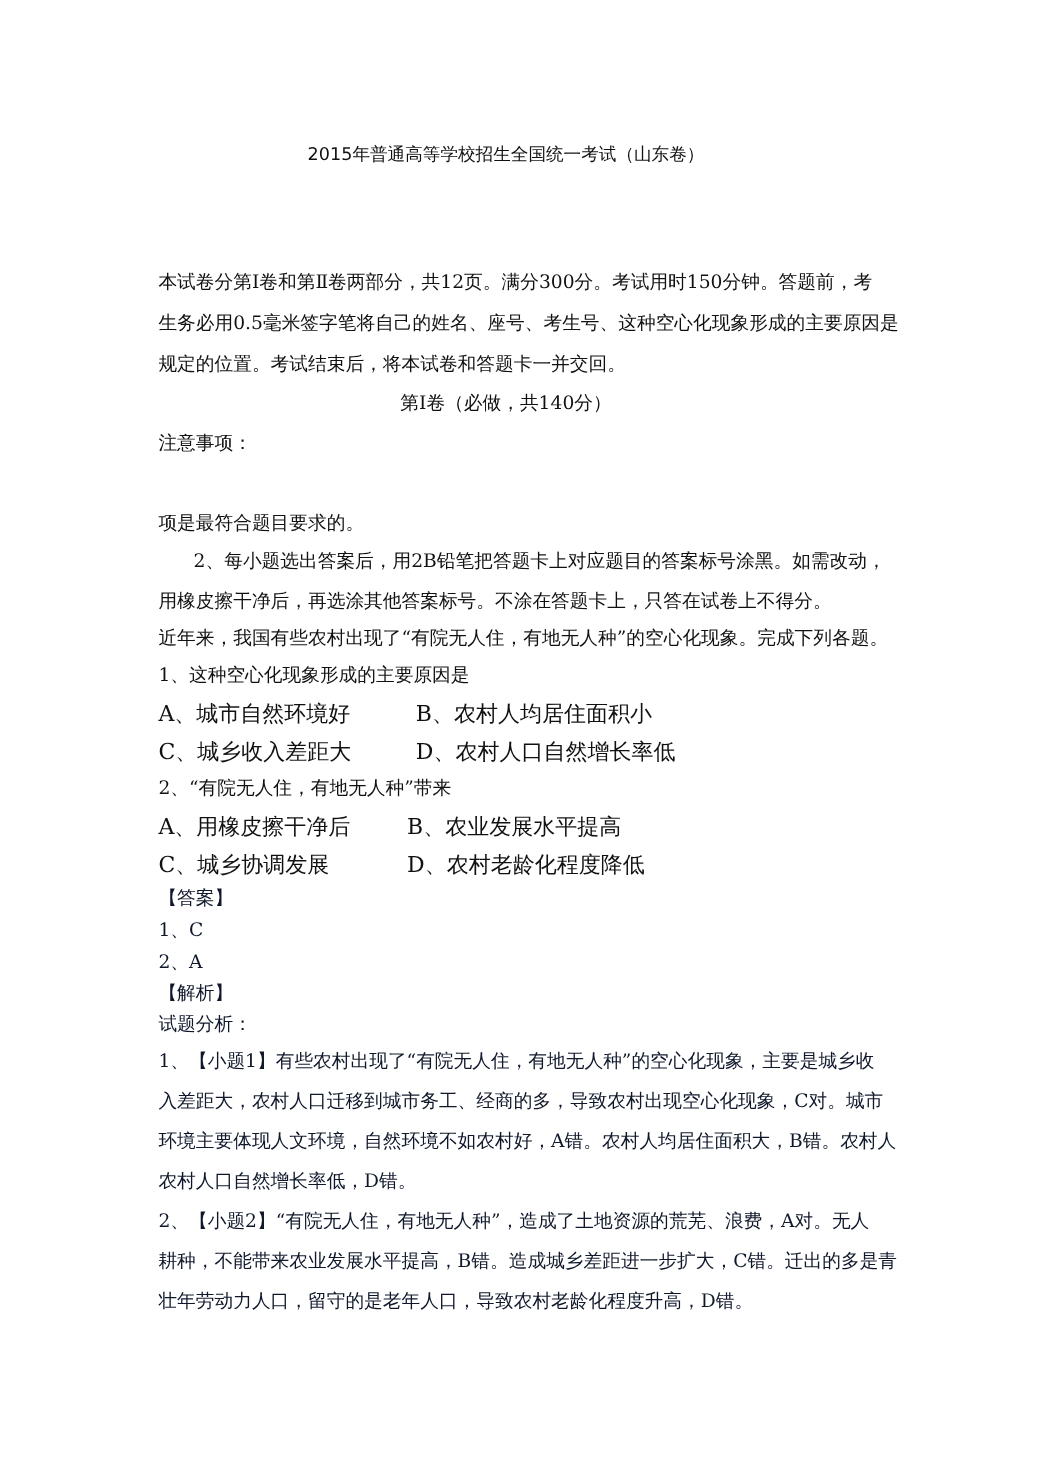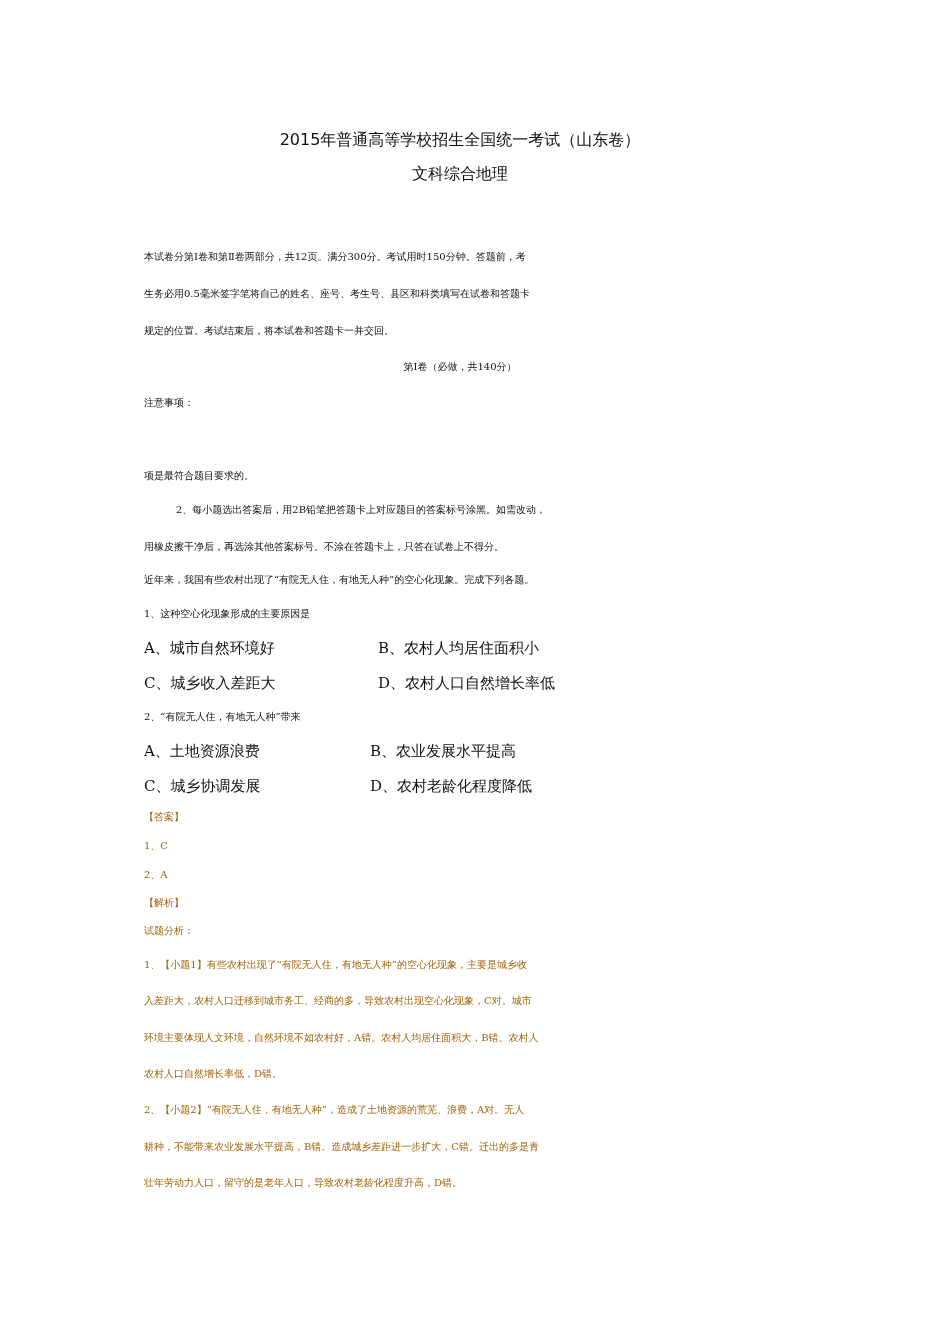--- a/index.html
+++ b/index.html
@@ -1,54 +1,53 @@
 <!DOCTYPE html>
 <html><head>
 <meta charset="utf-8">
 <style>
   html, body { margin: 0; padding: 0; background: #ffffff; }
   body { width: 950px; height: 1344px; position: relative; overflow: hidden;
          font-family: "DejaVu Serif", "Liberation Serif", serif; color: #111; }
   .page { position: absolute; left: 0; top: 0; width: 950px; height: 1344px; }
-  .line { position: absolute; left: 144px; white-space: nowrap; font-size: 10px; line-height: 20px; }
+  .line { position: absolute; left: 144px; white-space: nowrap; font-size: 17px; line-height: 20px; }
   .center { left: 0; width: 920px; text-align: center; }
   .title { font-family: "DejaVu Sans", "Liberation Sans", sans-serif; font-size: 16px; }
   .indent { left: 176px; }
-  .red { color: #a16207; text-align: right; }
-  .opt { position: absolute; white-space: nowrap; font-size: 15px; line-height: 20px; }
+  .red { color: #0f172a; text-align: right; }
+  .opt { position: absolute; white-space: nowrap; font-size: 20px; line-height: 20px; }
 </style>
 </head>
 <body>
 
 <div class="page">
 
   <div class="line center title" style="top:130px">2015年普通高等学校招生全国统一考试（山东卷）</div>
-  <div class="line center title" style="top:164px">文科综合地理</div>
 
   <div class="line" style="top:247px">本试卷分第Ⅰ卷和第Ⅱ卷两部分，共12页。满分300分。考试用时150分钟。答题前，考</div>
-  <div class="line" style="top:284px">生务必用0.5毫米签字笔将自己的姓名、座号、考生号、县区和科类填写在试卷和答题卡</div>
+  <div class="line" style="top:284px">生务必用0.5毫米签字笔将自己的姓名、座号、考生号、这种空心化现象形成的主要原因是</div>
   <div class="line" style="top:321px">规定的位置。考试结束后，将本试卷和答题卡一并交回。</div>
 
   <div class="line center" style="top:357px">第Ⅰ卷（必做，共140分）</div>
   <div class="line" style="top:393px">注意事项：</div>
 
   <div class="line" style="top:466px">项是最符合题目要求的。</div>
   <div class="line indent" style="top:500px">2、每小题选出答案后，用2B铅笔把答题卡上对应题目的答案标号涂黑。如需改动，</div>
   <div class="line" style="top:570px">近年来，我国有些农村出现了“有院无人住，有地无人种”的空心化现象。完成下列各题。</div>
 
   <div class="line" style="top:537px">用橡皮擦干净后，再选涂其他答案标号。不涂在答题卡上，只答在试卷上不得分。</div>
 
   <div class="line" style="top:604px">1、这种空心化现象形成的主要原因是</div>
   <div class="opt" style="left:144px;top:638px">A、城市自然环境好</div>
   <div class="opt" style="left:378px;top:638px">B、农村人均居住面积小</div>
   <div class="opt" style="left:144px;top:673px">C、城乡收入差距大</div>
   <div class="opt" style="left:378px;top:673px">D、农村人口自然增长率低</div>
 
   <div class="line" style="top:707px">2、“有院无人住，有地无人种”带来</div>
-  <div class="opt" style="left:144px;top:741px">A、土地资源浪费</div>
+  <div class="opt" style="left:144px;top:741px">A、用橡皮擦干净后</div>
   <div class="opt" style="left:370px;top:741px">B、农业发展水平提高</div>
   <div class="opt" style="left:144px;top:776px">C、城乡协调发展</div>
   <div class="opt" style="left:370px;top:776px">D、农村老龄化程度降低</div>
 
   <div class="line red" style="top:807px">【答案】</div>
   <div class="line red" style="top:836px">1、C</div>
   <div class="line red" style="top:865px">2、A</div>
   <div class="line red" style="top:893px">【解析】</div>
   <div class="line red" style="top:921px">试题分析：</div>
 

